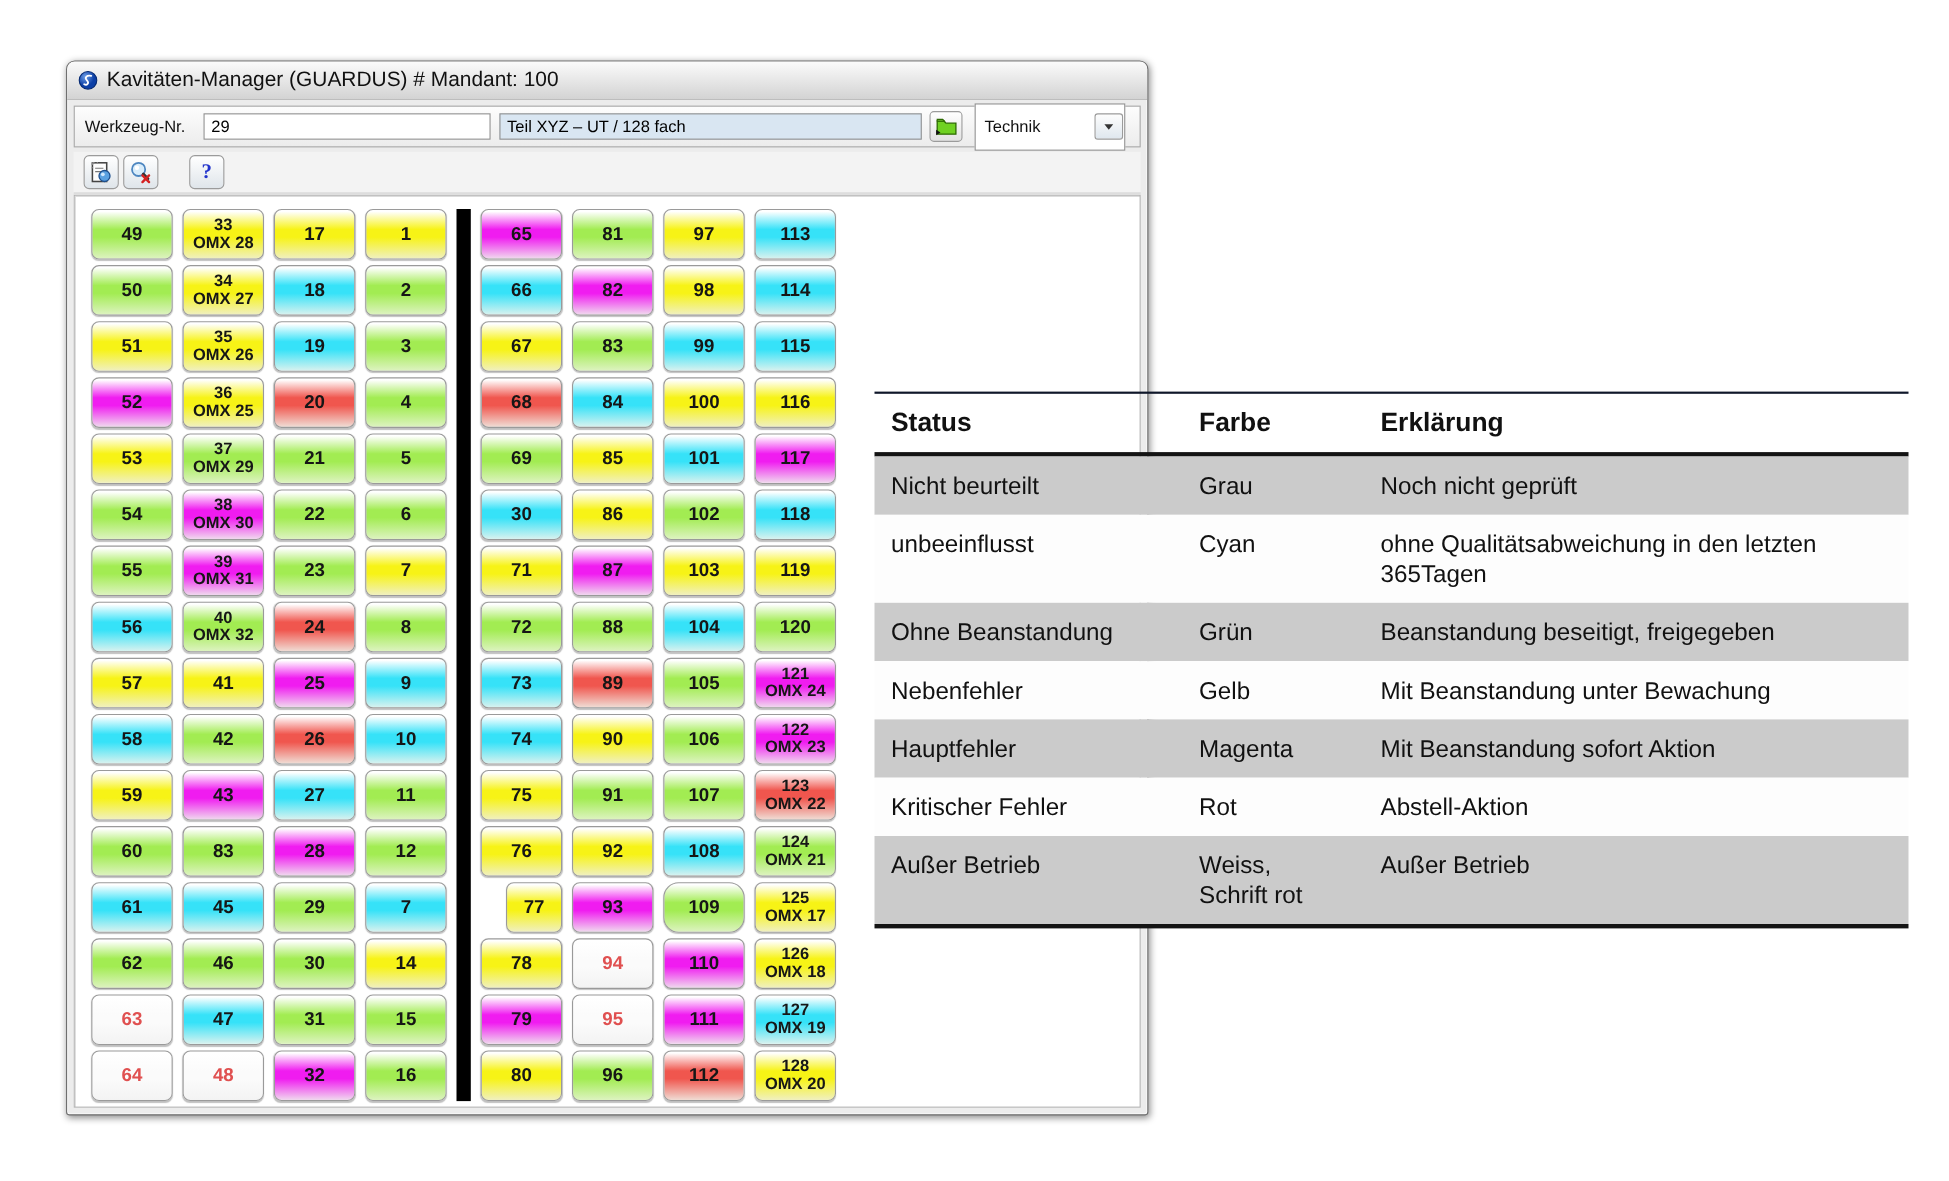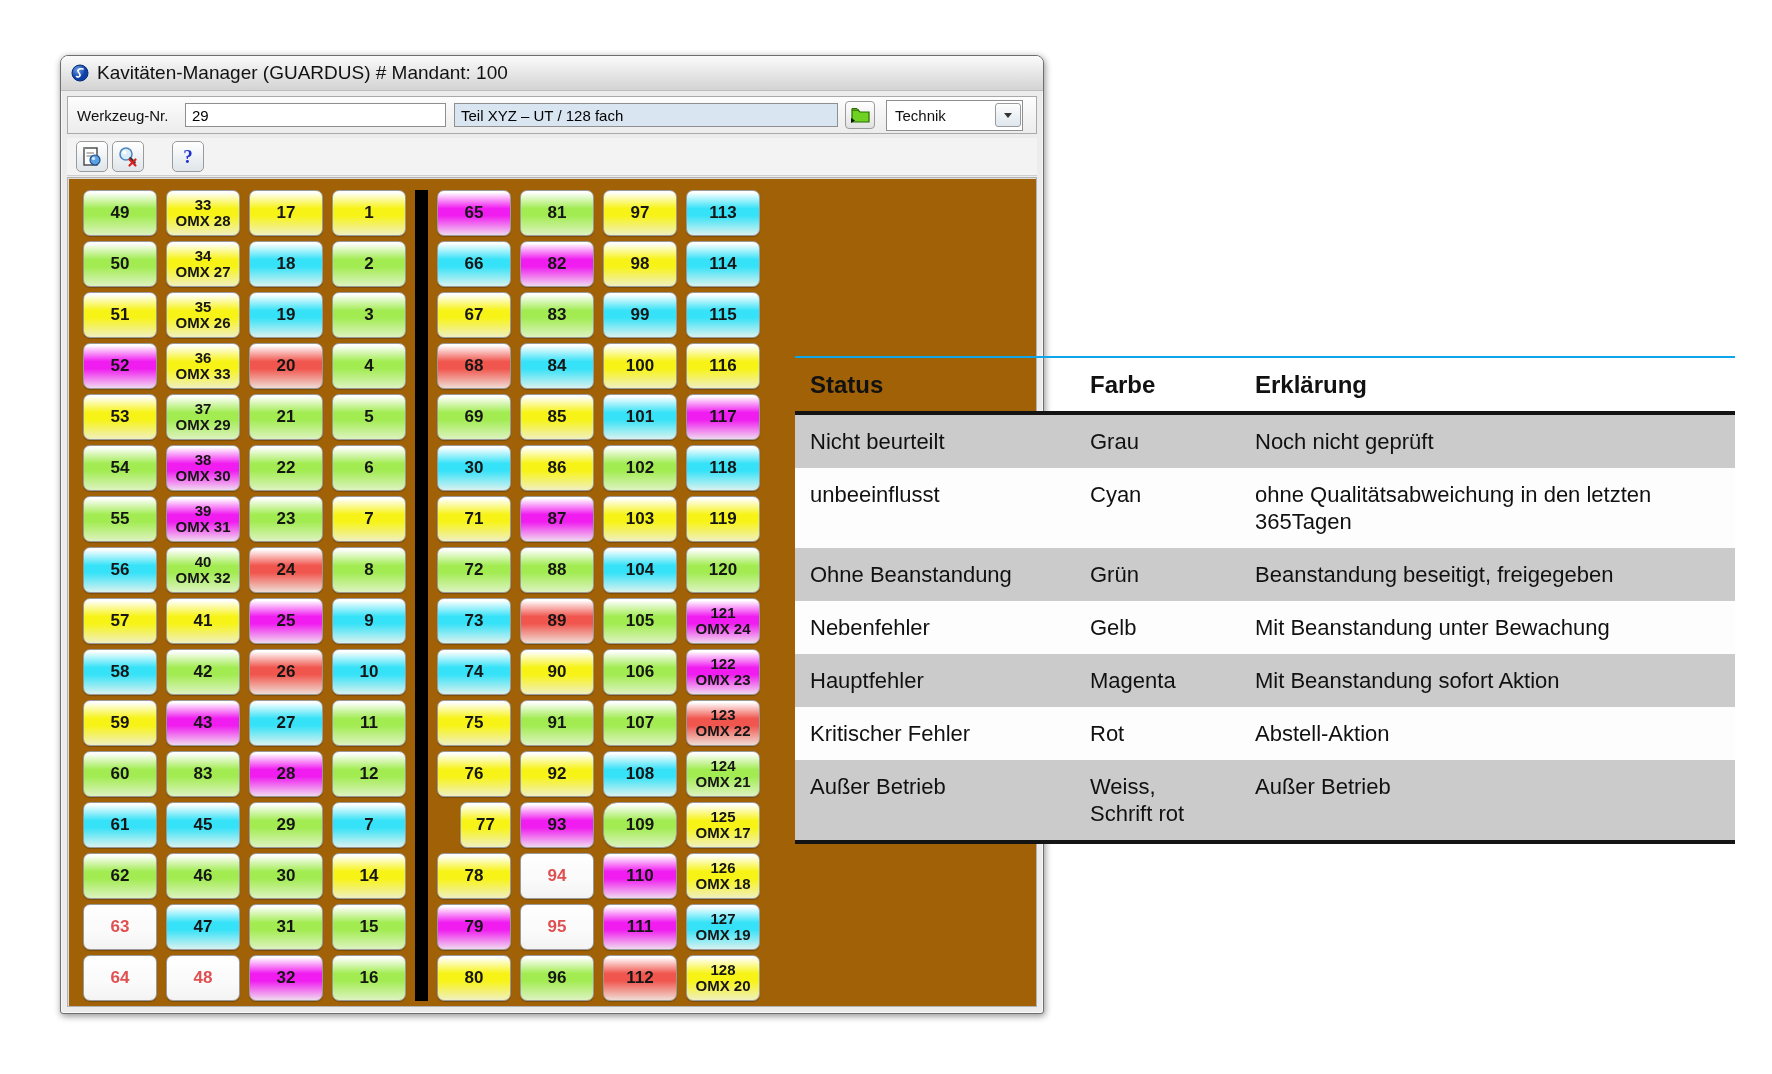--- a/index.html
+++ b/index.html
@@ -19,50 +19,50 @@
   .fieldrow{position:absolute;left:6px;right:6px;top:40px;height:38px;
             background:linear-gradient(180deg,#fdfdfd,#ececec);
             border:1px solid #a9a9a9;display:flex;align-items:center;padding:0 9px;box-sizing:border-box;}
   .fieldrow label{font-size:15px;width:108px;flex:0 0 auto;}
   .inp{height:24px;border:1px solid #8f8f8f;font:15px "Liberation Sans",sans-serif;
        padding:0 6px;box-sizing:border-box;}
   .inp.w1{width:261px;background:#fff;margin-right:8px;}
   .inp.w2{width:384px;background:#d9e6f2;margin-right:7px;}
   .folder-btn{width:30px;height:28px;border:1px solid #9b9b9b;border-radius:4px;
               background:linear-gradient(#ffffff,#e2e2e2);padding:2px 3px;margin-right:11px;cursor:pointer;}
-  .combo{display:flex;align-items:center;border:1px solid #8f8f8f;background:#fff;height:31px;width:137px;box-sizing:border-box;}
+  .combo{display:flex;align-items:center;border:1px solid #8f8f8f;background:#fff;height:43px;width:137px;box-sizing:border-box;}
   .combo .val{flex:1;font-size:15px;padding-left:8px;}
   .combo .arrow-btn{width:24px;height:22px;margin:1px;border:1px solid #9b9b9b;border-radius:3px;
                     background:linear-gradient(#fdfdfd,#dfe7ee);display:flex;align-items:center;justify-content:center;cursor:pointer;}
   .combo .tri{width:0;height:0;border-left:4px solid transparent;border-right:4px solid transparent;border-top:5px solid #333;}
 
   .iconrow{position:absolute;left:6px;right:6px;top:82px;height:38px;background:#f3f3f3;
            border-bottom:1px solid #cfcfcf;display:flex;align-items:center;padding-left:9px;box-sizing:border-box;}
   .tbtn{width:32px;height:31px;border:1px solid #9b9b9b;border-radius:5px;
         background:linear-gradient(#ffffff,#dfe5ea);margin-right:4px;padding:2px;cursor:pointer;
         display:flex;align-items:center;justify-content:center;}
   .tbtn.help{margin-left:24px;font:bold 19px "Liberation Serif","DejaVu Serif",serif;color:#2233cc;}
 
-  .client{position:absolute;left:6px;right:6px;top:121px;bottom:6px;background:#a16207;
+  .client{position:absolute;left:6px;right:6px;top:121px;bottom:6px;background:#ffffff;
           border:1px solid #b2b2b2;box-shadow:inset 1px 1px 0 #dcdcdc;}
 
   
   .grid{position:absolute;left:15px;top:12px;display:grid;
         grid-template-columns:74px 74px 74px 74px 13px 74px 74px 74px 74px;
         grid-template-rows:repeat(16,46px);column-gap:9px;row-gap:5px;}
   .divider{background:#000;}
   .cell{border:1px solid #9a9a9a;border-radius:7px;box-shadow:0 1px 1px rgba(0,0,0,.25);
         display:flex;flex-direction:column;align-items:center;justify-content:center;
         font-weight:bold;font-size:17px;color:#161616;cursor:pointer;line-height:1.05;
         background:linear-gradient(180deg,#ffffff 3%,var(--c) 40%,var(--c) 56%,var(--cl) 100%);}
   .cell.two{font-size:15px;}
   .cell.out{color:var(--out-text);}
 
   
-  .legend{position:absolute;left:795px;top:356px;width:940px;border-top:2px solid #0ea5e9;
+  .legend{position:absolute;left:795px;top:356px;width:940px;border-top:2px solid #0f172a;
           border-bottom:4px solid #141414;font-size:22px;}
   .lrow,.lhead{display:grid;grid-template-columns:280px 165px 1fr;padding-left:15px;box-sizing:border-box;}
   .lhead{font-weight:bold;font-size:24px;align-items:center;height:57px;border-bottom:4px solid #141414;}
   .lrow{background:#fdfdfd;}
   .lrow.shaded{background:var(--shade);}
   .lrow > div{padding:13px 20px 13px 0;line-height:27px;}
   .lrow .farbe{white-space:pre-line;}
 
   
   svg{display:block;}
@@ -189,21 +189,21 @@
           <div class="cell two" style="--c: #f7f316; --cl: #f0f0c0; grid-area: 2 / 2;">
             <span>34</span>
             <span>OMX 27</span>
           </div>
           <div class="cell two" style="--c: #f7f316; --cl: #f0f0c0; grid-area: 3 / 2;">
             <span>35</span>
             <span>OMX 26</span>
           </div>
           <div class="cell two" style="--c: #f7f316; --cl: #f0f0c0; grid-area: 4 / 2;">
             <span>36</span>
-            <span>OMX 33</span>
+            <span>OMX 25</span>
           </div>
           <div class="cell two" style="--c: #a2ec52; --cl: #ddf3c0; grid-area: 5 / 2;">
             <span>37</span>
             <span>OMX 29</span>
           </div>
           <div class="cell two" style="--c: #f01cf0; --cl: #f0d8ee; grid-area: 6 / 2;">
             <span>38</span>
             <span>OMX 30</span>
           </div>
           <div class="cell two" style="--c: #f01cf0; --cl: #f0d8ee; grid-area: 7 / 2;">

